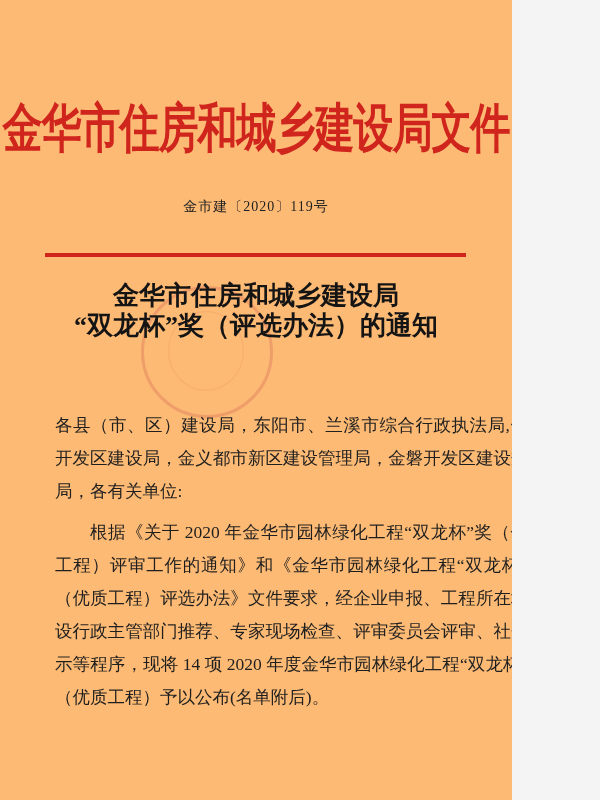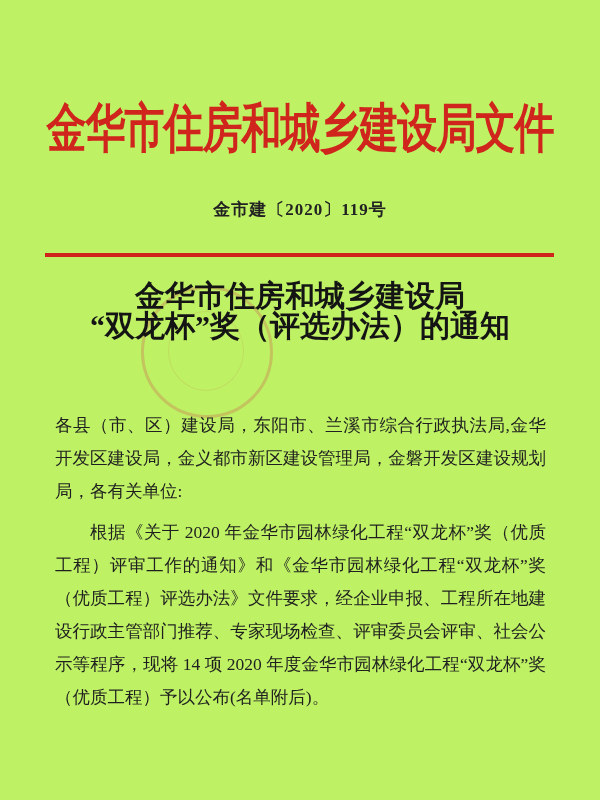--- a/index.html
+++ b/index.html
@@ -3,57 +3,56 @@
 <meta charset="utf-8">
 <style>
   html, body { margin: 0; padding: 0; }
   body {
     width: 600px; height: 800px;
     background: #f4f4f4;
     font-family: "Liberation Serif", "DejaVu Serif", serif;
   }
   .page {
     position: relative;
-    width: 600px; height: 800px;
-    background: #bef264;
+    width: 512px; height: 800px;
+    background: #fdba74;
     overflow: hidden;
   }
   .red-header {
     position: absolute;
     top: 92px; left: 0; right: 0;
     text-align: center;
     font-weight: bold;
     font-size: 40px;
     letter-spacing: -1px;
     color: #d0251d;
     transform: scaleY(1.32);
     transform-origin: top center;
     white-space: nowrap;
   }
   .doc-number {
     position: absolute;
     top: 198px; left: 0; right: 0;
     text-align: center;
-    font-size: 17px;
+    font-size: 14px;
     color: #222222;
     letter-spacing: 1px;
-    font-weight: bold;
   }
   .red-line {
     position: absolute;
     top: 253px; left: 45px; right: 46px;
     height: 4px;
     background: #d0251d;
   }
   .doc-title {
     position: absolute;
     top: 281px; left: 0; right: 0;
     text-align: center;
     font-weight: bold;
-    font-size: 30px;
+    font-size: 26px;
     line-height: 30px;
     color: #141414;
   }
   .stamp {
     position: absolute;
     left: 141px; top: 286px;
     width: 126px; height: 126px;
     border: 3px solid rgba(208, 90, 78, 0.30);
     border-radius: 50%;
     pointer-events: none;

